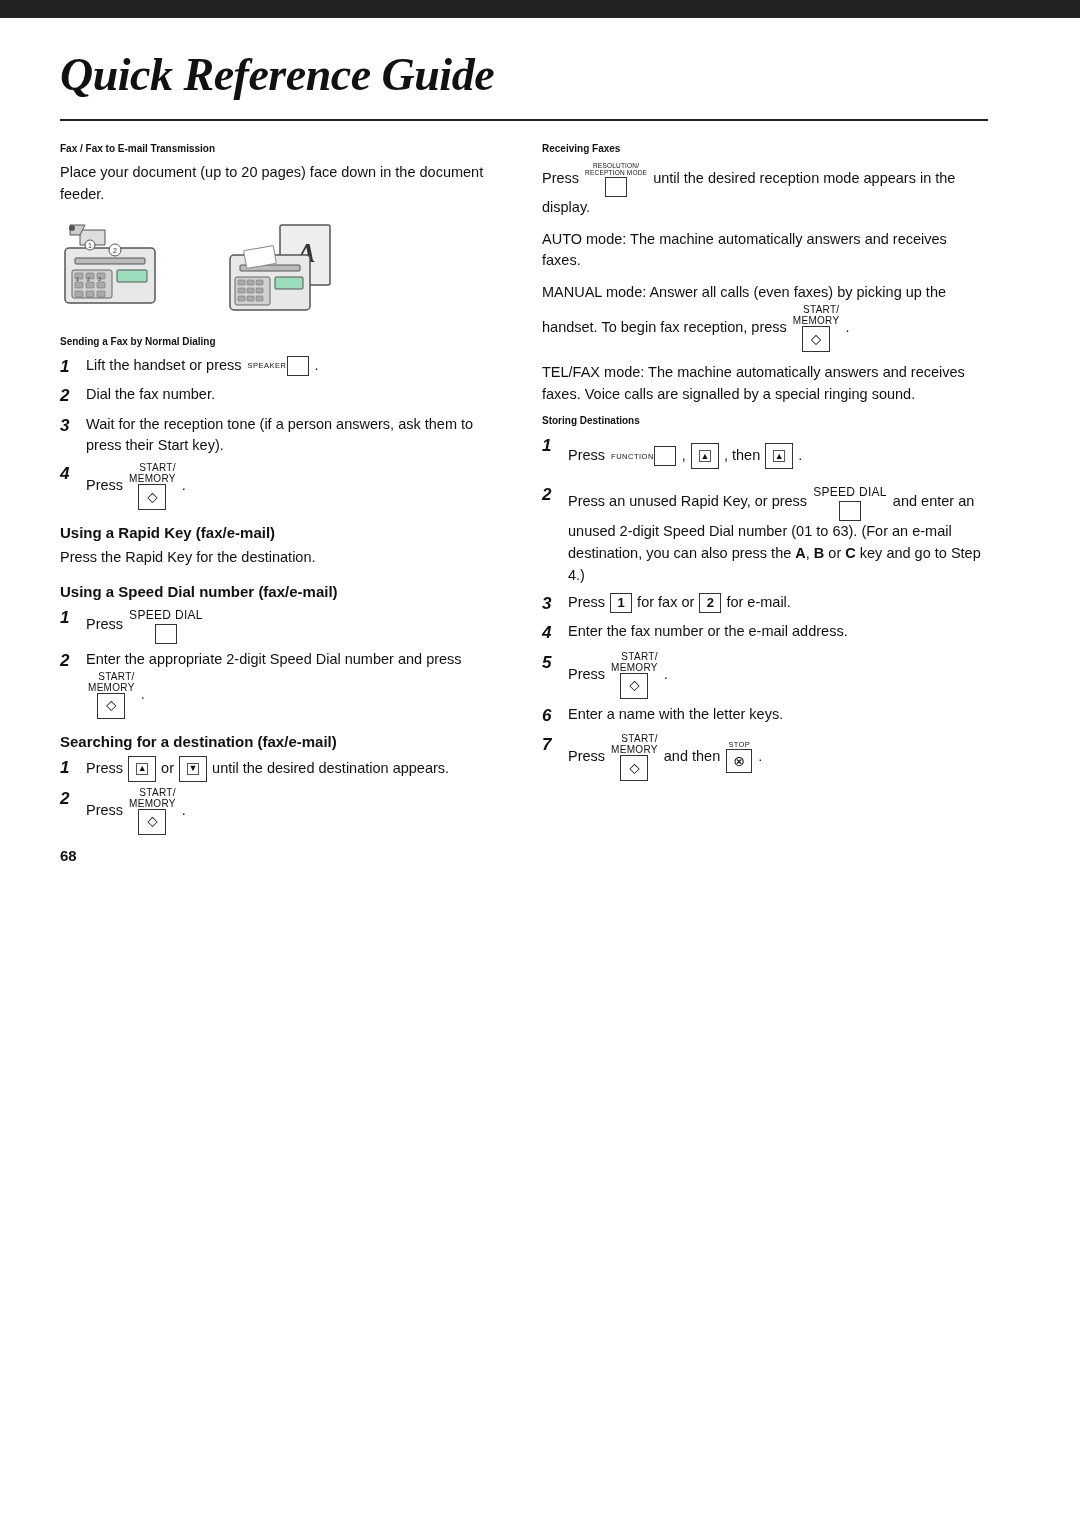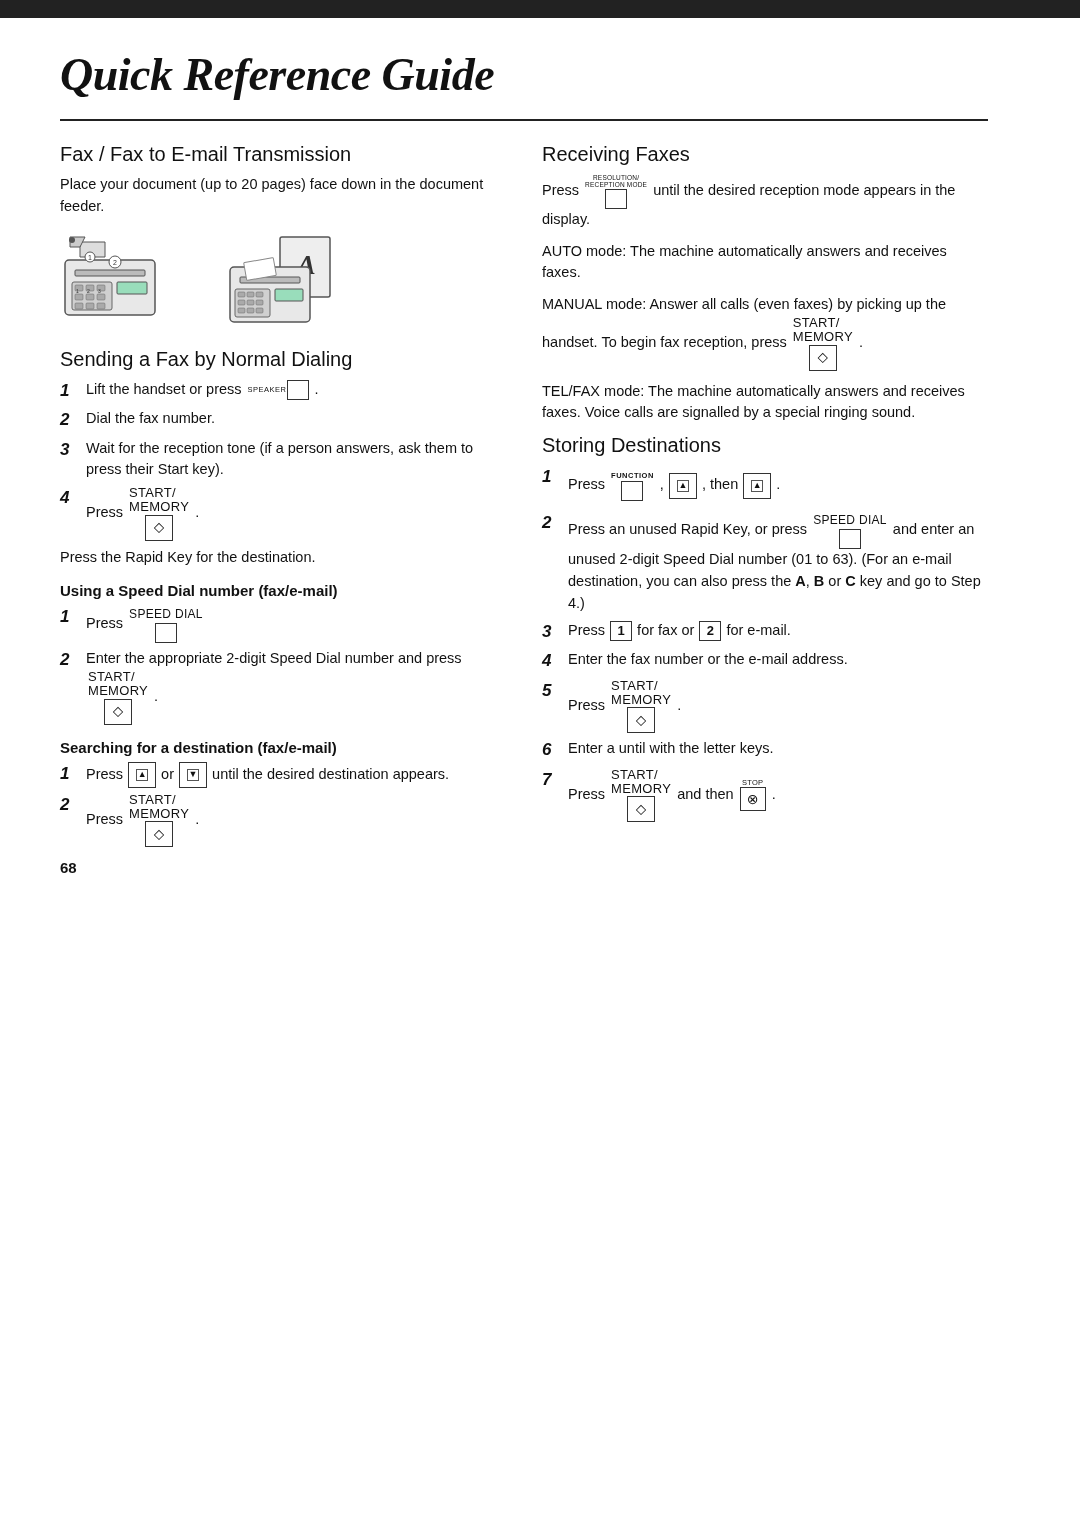--- a/index.html
+++ b/index.html
@@ -39,22 +39,22 @@
     }
     .col-left {
       flex: 1;
       min-width: 0;
     }
     .col-right {
       flex: 1;
       min-width: 0;
     }
     .section-heading {
-      font-weight: normal;
-      font-size: 20px;
+      font-weight: bold;
+      font-size: 10px;
       margin-bottom: 8px;
     }
     .section-text {
       font-size: 14.5px;
       line-height: 1.5;
       margin-bottom: 10px;
     }
     .fax-images {
       display: flex;
       gap: 20px;
@@ -94,24 +94,24 @@
       margin-top: 12px;
     }
     .start-key-wrapper {
       display: inline-flex;
       flex-direction: column;
       align-items: center;
       vertical-align: middle;
       margin: 0 2px;
     }
     .start-key-label {
-      font-size: 13px;
+      font-size: 10px;
       letter-spacing: 0.3px;
       line-height: 1.1;
-      text-align: left;
+      text-align: right;
       white-space: nowrap;
     }
     .start-key-box {
       border: 1.5px solid #333;
       width: 28px;
       height: 26px;
       display: inline-flex;
       align-items: center;
       justify-content: center;
       background: #fff;
@@ -135,25 +135,24 @@
       width: 26px;
       height: 24px;
       display: inline-flex;
       align-items: center;
       justify-content: center;
       background: #fff;
       font-size: 14px;
     }
     .function-key-wrapper {
       display: inline-flex;
-      flex-direction: column;
-      align-items: center;
-      vertical-align: middle;
-      margin: 5px 2px;
-      font-weight: bold;
+      flex-direction: row;
+      align-items: center;
+      vertical-align: middle;
+      margin: 12px 2px;
     }
     .function-key-label {
       font-size: 7.5px;
       letter-spacing: 0.5px;
       white-space: nowrap;
     }
     .function-key-box {
       border: 1.5px solid #333;
       width: 22px;
       height: 20px;
@@ -377,20 +376,21 @@
             <span class="start-key-wrapper">
               <span class="start-key-label">START/<br>MEMORY</span>
               <span class="start-key-box">⬦</span>
             </span>
             .
           </span>
         </div>
       </div>
 
       <div class="numbered-section">
+        <div class="subsection-heading">Using a Rapid Key (fax/e-mail)</div>
         <p class="section-text">Press the Rapid Key for the destination.</p>
       </div>
 
       <div class="numbered-section">
         <div class="subsection-heading"><span>Using a Speed Dial number (fax/e-mail)</span></div>
 
         <div class="step">
           <span class="step-num">1</span>
           <span class="step-content">
             Press
@@ -534,21 +534,21 @@
             <span class="start-key-wrapper">
               <span class="start-key-label">START/<br>MEMORY</span>
               <span class="start-key-box">⬦</span>
             </span>
             .
           </span>
         </div>
 
         <div class="step">
           <span class="step-num">6</span>
-          <span class="step-content">Enter a until with the letter keys.</span>
+          <span class="step-content">Enter a name with the letter keys.</span>
         </div>
 
         <div class="step">
           <span class="step-num">7</span>
           <span class="step-content">
             Press
             <span class="start-key-wrapper">
               <span class="start-key-label">START/<br>MEMORY</span>
               <span class="start-key-box">⬦</span>
             </span>

